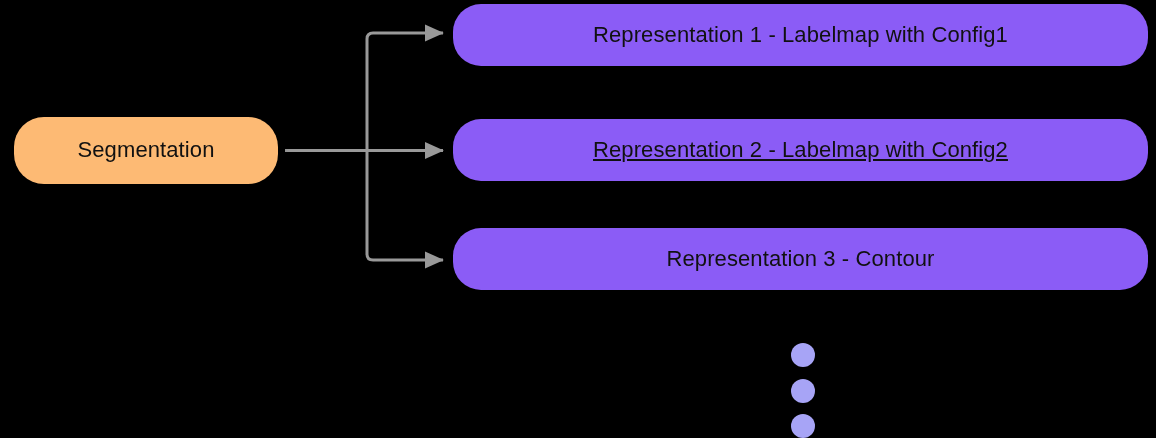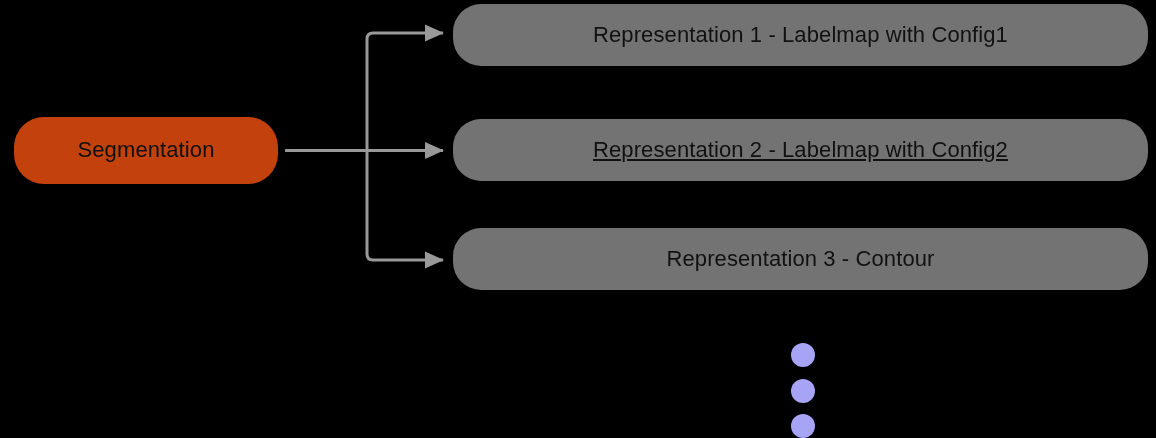--- a/index.html
+++ b/index.html
@@ -31,30 +31,30 @@
     font-size: 22px;
     line-height: 1.2;
     letter-spacing: 0.1px;
     white-space: nowrap;
     text-align: center;
     box-shadow: 0 6px 9px 1px rgba(0,0,0,0.85),
                 0 2px 4px 0 rgba(0,0,0,0.9);
   }
 
   .node-source {
-    background: #c2410c;
+    background: #fdba74;
     left: 14px;
     top: 117px;
     width: 264px;
     height: 67px;
     border-radius: 30px;
   }
 
   .node-rep {
-    background: #737373;
+    background: #8b5cf6;
     left: 453px;
     width: 695px;
     height: 62px;
     border-radius: 28px;
   }
   .rep-1 { top: 4px; }
   .rep-2 { top: 119px; text-decoration: underline; }
   .rep-3 { top: 228px; justify-content: center; }
 
   

